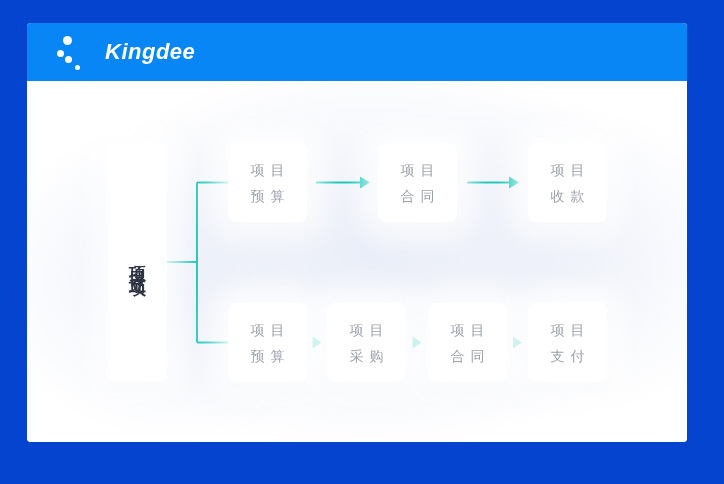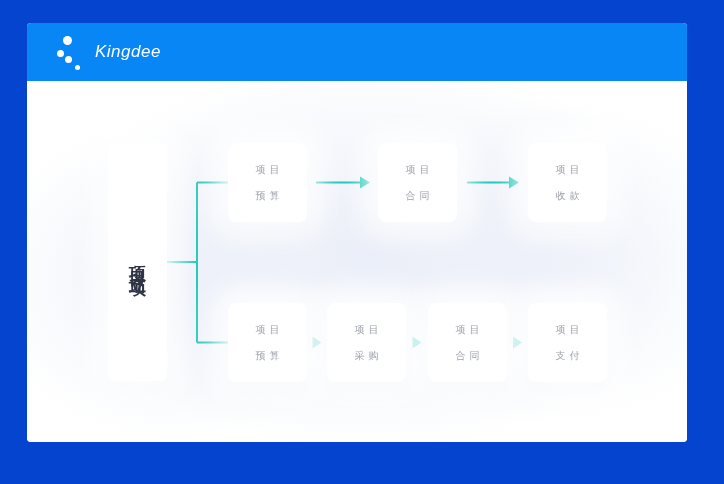--- a/index.html
+++ b/index.html
@@ -38,24 +38,24 @@
   .logo-dots{position:relative;width:28px;height:36px;}
   .logo-dots .d{
     position:absolute;border-radius:50%;
     background:var(--logo-color);
   }
   .d1{left:6px;top:2px;width:9px;height:9px;}
   .d2{left:0px;top:16px;width:7px;height:7px;}
   .d3{left:8px;top:22px;width:7px;height:7px;}
   .d4{left:18px;top:31px;width:5px;height:5px;}
   .logo-text{
-    margin-left:10px;
+    margin-left:20px;
     color:var(--logo-color);
-    font-size:17px;
-    font-weight:400;
+    font-size:22px;
+    font-weight:700;
     font-style:italic;
     letter-spacing:.5px;
   }
   .canvas{
     position:relative;
     width:100%;height:361px;
     background:
       radial-gradient(48% 55% at 52% 48%, var(--card-tint) 0%, rgba(234,238,248,0) 100%),
       radial-gradient(30% 45% at 23% 55%, #EDF1F9 0%, rgba(237,241,249,0) 100%),
       radial-gradient(35% 45% at 78% 50%, #F0F3FA 0%, rgba(240,243,250,0) 100%),
@@ -74,21 +74,21 @@
     position:absolute;
     width:79px;height:79px;
     background:var(--node-bg);
     border-radius:8px;
     box-shadow:0 0 26px 14px rgba(255,255,255,.9), 0 5px 14px rgba(118,138,176,.13);
     display:flex;flex-direction:column;align-items:center;justify-content:center;
   }
   .node .line{
     display:block;
     color:var(--node-text);
-    font-size:10px;
+    font-size:14px;
     line-height:26px;
     letter-spacing:.42em;
     text-indent:.42em;
     white-space:nowrap;
   }
   .root-node{
     position:absolute;
     left:81px;top:62px;width:59px;height:238px;
     background:var(--node-bg);
     border-radius:6px;

